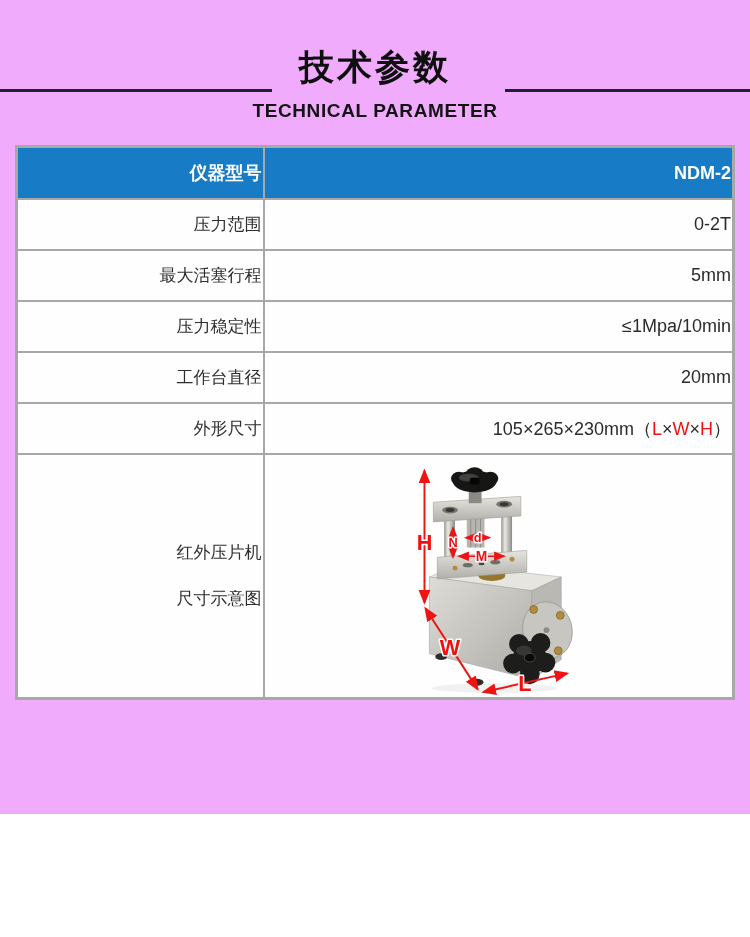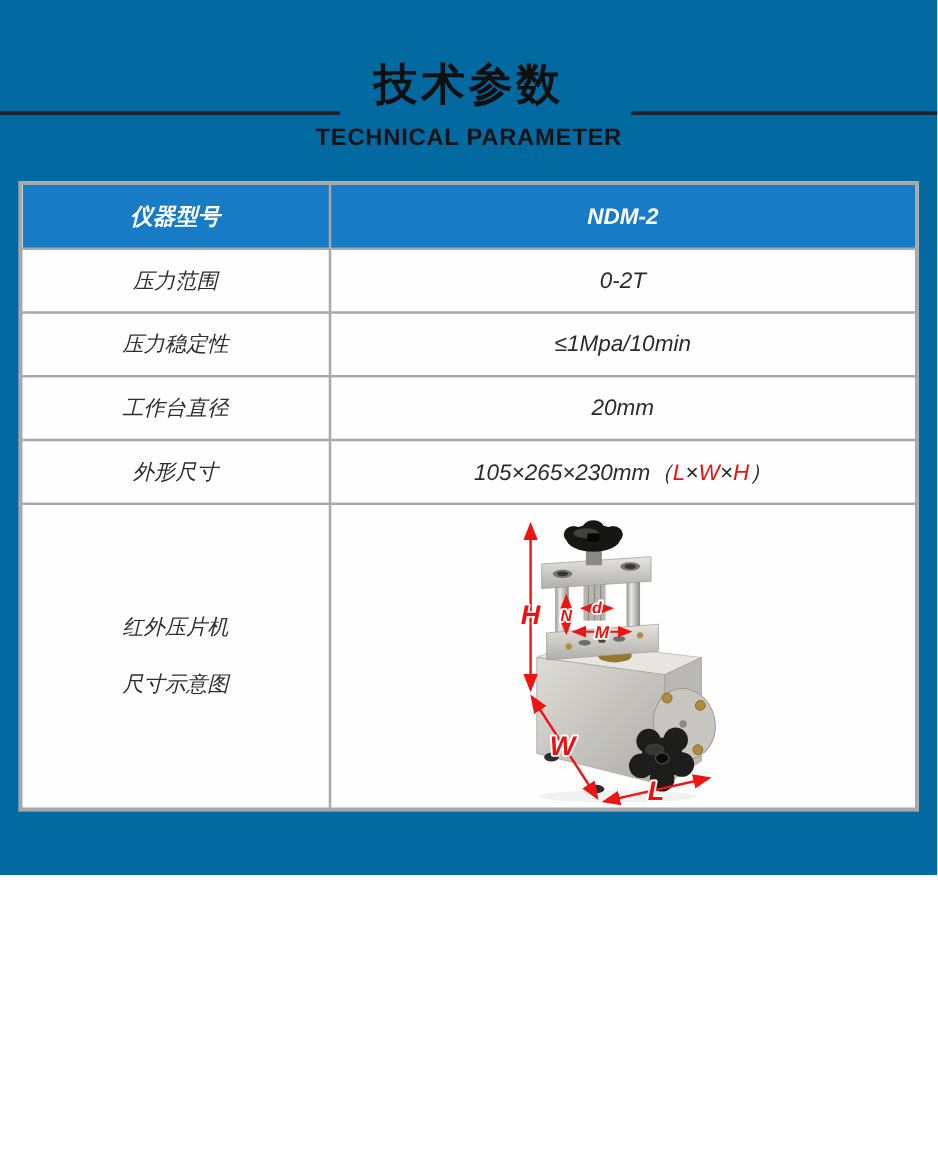--- a/index.html
+++ b/index.html
@@ -1,18 +1,18 @@
 <!DOCTYPE html>
 <html style="--header-blue: #177cc5; --accent-red: #ed1212; --line-dark: #1b2330; --border-gray: #a8a8a8;"><head>
 <meta charset="utf-8">
 <style>
   html,body { margin:0; padding:0; background:#ffffff; }
   .page {
-    position:relative; width:750px; height:700px; margin:0 auto;
-    background:#0369a1; overflow:hidden;
+    position:relative; width:750px; height:814px; margin:0 auto;
+    background:#f0abfc; overflow:hidden;
     font-family:"Liberation Sans","DejaVu Sans",sans-serif;
   }
   
   .title-block { position:absolute; top:0; left:0; width:750px; }
   .main-title {
     margin:44px 0 0; text-align:center;
     font-size:35px; font-weight:700; color:#0f0f0f; letter-spacing:3px;
   }
   .sub-title {
     margin-top:9px; text-align:center;
@@ -24,23 +24,22 @@
 
   
   table.param-table {
     position:absolute; left:15px; top:145px; width:720px;
     border-collapse:collapse; table-layout:fixed;
     border:3px solid var(--border-gray,#a8a8a8);
     background:#fefefe;
   }
   .param-table th, .param-table td {
     border:2px solid var(--border-gray,#a8a8a8);
-    text-align:center; vertical-align:middle;
+    text-align:right; vertical-align:middle;
     overflow:hidden;
-    font-style:italic;
   }
   .param-table thead th {
     background:var(--header-blue,#177cc5);
     color:#ffffff; font-size:18px; font-weight:700; height:48px;
   }
   .param-table col.c1 { width:247px; }
   .param-table tbody td { height:47px; font-size:18px; color:#2b2b2b; background:#fefefe; }
   .param-table td.label-cell { font-size:17px; color:#2e2e2e; }
   .param-table .red { color:var(--accent-red,#ed1212); }
   .diagram-label-cell { font-size:17px; color:#2e2e2e; }
@@ -77,20 +76,24 @@
         <th>NDM-2</th>
       </tr>
     </thead>
     <tbody>
 
       <tr>
           <td class="label-cell">压力范围</td>
           <td class="value-cell"><span>0-2T</span></td>
         </tr>
         <tr>
+          <td class="label-cell">最大活塞行程</td>
+          <td class="value-cell"><span>5mm</span></td>
+        </tr>
+        <tr>
           <td class="label-cell">压力稳定性</td>
           <td class="value-cell"><span>≤1Mpa/10min</span></td>
         </tr>
         <tr>
           <td class="label-cell">工作台直径</td>
           <td class="value-cell"><span>20mm</span></td>
         </tr>
         <tr>
           <td class="label-cell">外形尺寸</td>
           <td class="value-cell"><span>105×265×230mm（</span><span class="red">L</span><span>×</span><span class="red">W</span><span>×</span><span class="red">H</span><span>）</span></td>

